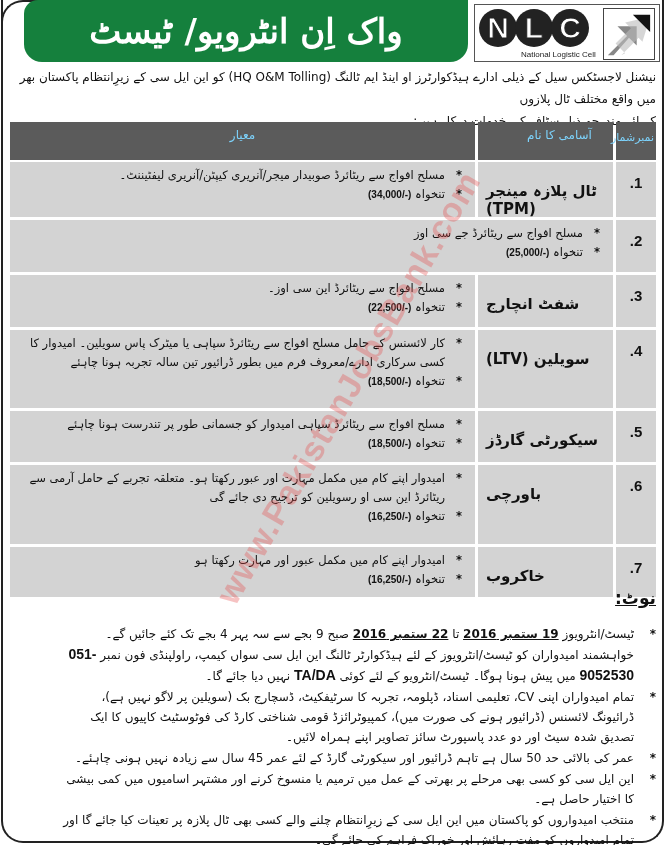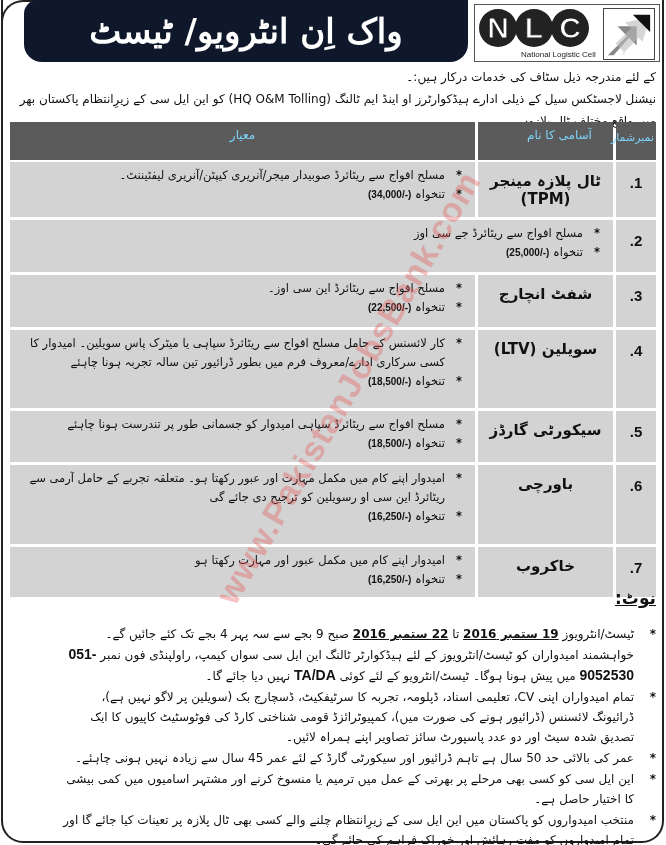--- a/index.html
+++ b/index.html
@@ -12,21 +12,21 @@
       border-radius: 0 0 22px 22px;
     }
     .frame-top-curve {
       position: absolute; left: 1px; top: 0; width: 40px; height: 40px;
       border-left: 2px solid #222; border-top: 2px solid #222;
       border-top-left-radius: 22px; background: #fff;
     }
 
     .title-banner {
       position: absolute; left: 24px; top: 0; width: 444px; height: 62px;
-      background: #0f172a; border-radius: 0 0 18px 18px;
+      background: #15803d; border-radius: 0 0 18px 18px;
       border-top-left-radius: 14px;
       display: flex; align-items: center; justify-content: center;
     }
     .title-text {
       color: #fff; font-family: "DejaVu Serif", serif; font-size: 34px; font-weight: bold;
       direction: rtl; letter-spacing: 1px;
     }
 
     .logo-box {
       position: absolute; left: 474px; top: 4px; width: 186px; height: 58px;
@@ -56,21 +56,21 @@
 
     .table {
       position: absolute; left: 10px; top: 122px; width: 646px;
     }
     .row { display: flex; flex-direction: row-reverse; margin-bottom: 3px; }
     .row.header { margin-bottom: 2px; }
     .cell { background: #d3d3d3; padding: 4px 8px; direction: rtl; }
     .header .cell { background: #5b5b5b; color: #7dd3fc; font-size: 12px; text-align: center; height: 38px; line-height: 18px; }
     .cell + .cell { margin-right: 3px; }
     .c-num { width: 40px; text-align: center; font-family: "Liberation Sans", sans-serif; font-weight: bold; font-size: 15px; }
-    .c-name { width: 135px; font-weight: bold; font-size: 15px; text-align: center; padding-top: 10px; }
+    .c-name { width: 135px; font-weight: bold; font-size: 15px; text-align: left; padding-top: 20px; }
     .c-crit { flex: 1; font-size: 11.5px; line-height: 19px; text-align: right; }
     .header .c-num { font-size: 11px; font-weight: normal; padding: 7px 2px; font-family: "DejaVu Sans", sans-serif; }
     .c-num.val { padding-top: 12px; }
     .bullet { display: flex; flex-direction: row; gap: 6px; }
     .bullet .star { width: 16px; text-align: center; flex: none; font-weight: bold; }
     .bullet .btxt { flex: 1; }
     .salary { font-family: "Liberation Sans", sans-serif; font-weight: bold; font-size: 10px; direction: ltr; unicode-bidi: embed; }
 
     .notes { position: absolute; left: 14px; top: 588px; width: 642px; direction: rtl; text-align: right; }
     .notes-title { font-size: 17px; font-weight: bold; text-decoration: underline; margin-bottom: 16px; }
@@ -112,22 +112,22 @@
   </div>
   <div class="logo-caption">National Logistic Cell</div>
   <svg class="logo-arrow" viewBox="0 0 52 52">
     <polygon points="4,48 24,28 14,18 34,18 34,38 26,30 10,48" fill="#888"></polygon>
     <polygon points="18,48 36,30 40,34 48,8 22,14 28,20 12,36 22,46" fill="#bbb" opacity="0.6"></polygon>
     <polygon points="30,6 48,6 48,24" fill="#111"></polygon>
   </svg>
 </div>
 
 <div class="intro">
+  <div>نیشنل لاجسٹکس سیل کے ذیلی ادارے ہیڈکوارٹرز او اینڈ ایم ٹالنگ (HQ O&amp;M Tolling) کو این ایل سی کے زیرِانتظام پاکستان بھر میں واقع مختلف ٹال پلازوں</div>
   <div>کے لئے مندرجہ ذیل سٹاف کی خدمات درکار ہیں:۔</div>
-  <div>نیشنل لاجسٹکس سیل کے ذیلی ادارے ہیڈکوارٹرز او اینڈ ایم ٹالنگ (HQ O&amp;M Tolling) کو این ایل سی کے زیرِانتظام پاکستان بھر میں واقع مختلف ٹال پلازوں</div>
 </div>
 
 <div class="table">
   <div class="row header">
     <div class="cell c-num">نمبرشمار</div>
     <div class="cell c-name" style="text-align:center;font-weight:normal;font-size:12px;padding-top:4px;padding-left:36px;">آسامی کا نام</div>
     <div class="cell c-crit" style="text-align:center;font-size:12px;line-height:18px;">معیار</div>
   </div>
 
   <div class="row" style="height:55px">

